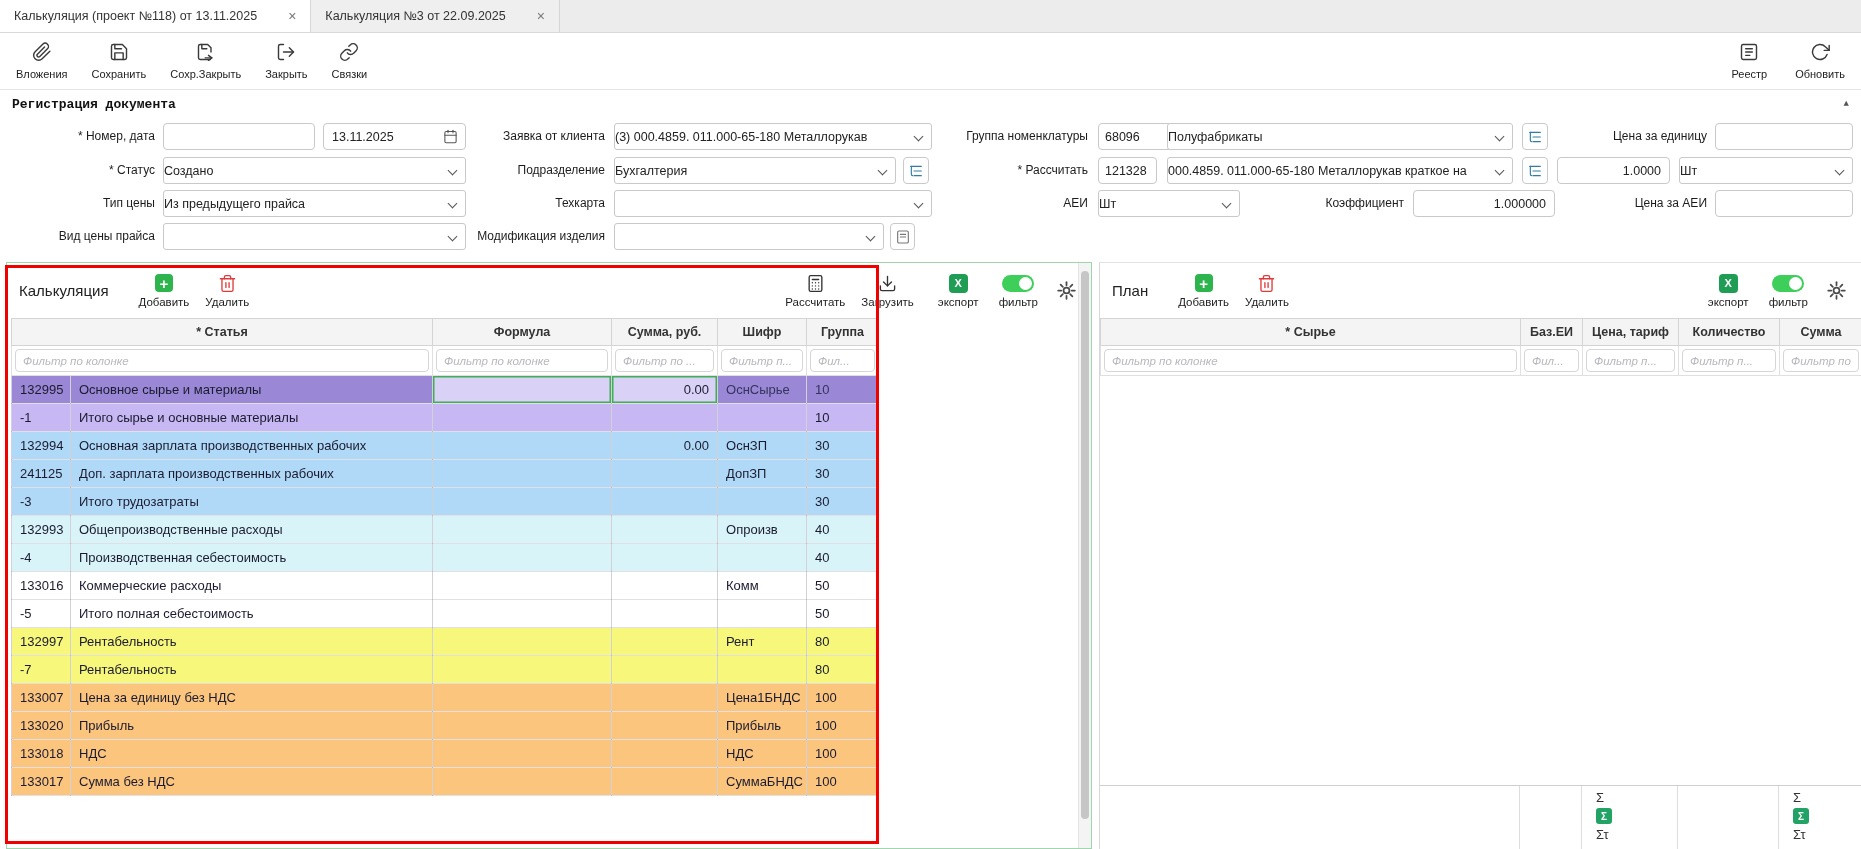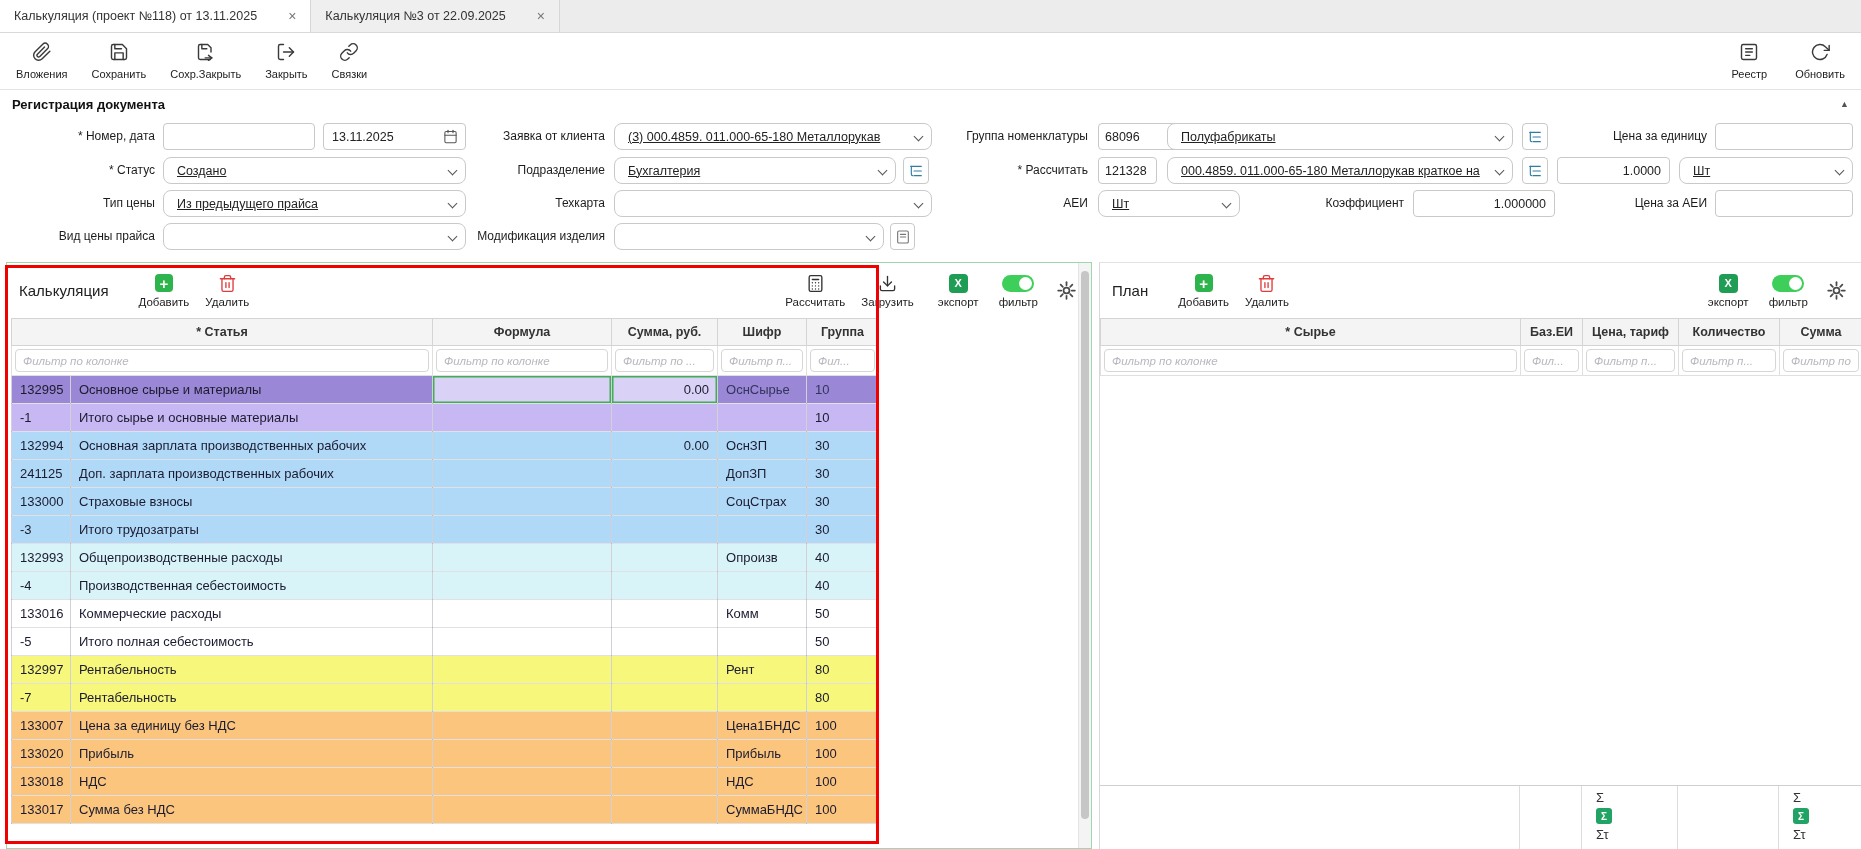--- a/index.html
+++ b/index.html
@@ -12,30 +12,30 @@
   .tab.active { background:#fff; }
   .tab-close { color:#777; font-size:14px; line-height:1; cursor:pointer; }
 
   
   .toolbar { position:absolute; top:33px; left:0; right:0; height:56px; background:#fff; display:flex; align-items:center; justify-content:space-between; padding:0 16px; }
   .tb-group { display:flex; gap:24px; align-items:flex-start; }
   .tb-btn { display:flex; flex-direction:column; align-items:center; gap:4px; font-size:11px; color:#222; cursor:pointer; }
   .tb-btn svg { width:20px; height:20px; stroke:#3a3a3a; fill:none; stroke-width:1.7; stroke-linecap:round; stroke-linejoin:round; }
 
   
-  .section-bar { position:absolute; top:89px; left:0; right:0; height:29px; border-top:1px solid #e3e3e3; display:flex; align-items:center; justify-content:space-between; padding:0 12px; background:#fff; }
+  .section-bar { position:absolute; top:89px; left:0; right:0; height:29px; border-top:1px solid #e3e3e3; display:flex; align-items:center; justify-content:space-between; padding:0 12px; background:#fff;font-family:Liberation Mono, monospace; }
   .section-title { font-size:13px; font-weight:bold; color:#111; }
   .collapse-arrow { font-size:9px; color:#555; cursor:pointer; }
 
   
   .flabel { position:absolute; height:27px; line-height:27px; font-size:12px; color:#1c1c1c; text-align:right; white-space:nowrap; }
   .finput { position:absolute; height:27px; border:1px solid #c9c9c9; border-radius:4px; font-size:12.5px; padding:0 8px; font-family:inherit; color:#222; background:#fff; outline:none; }
   .finput.num { text-align:right; }
   .finput.code { padding:0 6px; }
-  .fselect { position:absolute; height:27px; border:1px solid #c9c9c9; border-radius:8px; background:#fff; display:flex; align-items:center; padding:0 22px 0 13px; font-size:12.5px; cursor:pointer;text-decoration:underline; }
+  .fselect { position:absolute; height:27px; border:1px solid #c9c9c9; border-radius:3px; background:#fff; display:flex; align-items:center; padding:0 22px 0 0; font-size:12.5px; cursor:pointer; }
   .fselect .val { overflow:hidden; white-space:nowrap; flex:1; color:#222; }
   .chev { position:absolute; right:9px; top:9px; width:7px; height:7px; border-right:1.4px solid #555; border-bottom:1.4px solid #555; transform:rotate(45deg); }
   .datebox { position:absolute; height:27px; border:1px solid #c9c9c9; border-radius:4px; background:#fff; display:flex; align-items:center; justify-content:space-between; padding:0 7px 0 8px; font-size:12.5px; cursor:pointer; }
   .icon-btn { position:absolute; height:27px; border:1px solid #c9c9c9; border-radius:4px; background:#fff; display:flex; align-items:center; justify-content:center; cursor:pointer; }
   .icon-btn svg { width:16px; height:16px; fill:none; stroke-width:1.7; stroke-linecap:round; stroke-linejoin:round; }
   .tree-ic { stroke:#2e7ea2; }
   .gray-ic { stroke:#777; }
   .cal-ic { width:15px; height:15px; stroke:#555; fill:none; stroke-width:1.7; stroke-linecap:round; }
 
   
@@ -407,28 +407,20 @@
         </tr>
         <tr class="c-blue">
           <td class="col-id">241125</td>
           <td class="col-article">Доп. зарплата производственных рабочих</td>
           <td class="col-formula"></td>
           <td class="col-sum"></td>
           <td class="col-code">ДопЗП</td>
           <td class="col-group">30</td>
         </tr>
         <tr class="c-blue">
-          <td class="col-id">133000</td>
-          <td class="col-article">Страховые взносы</td>
-          <td class="col-formula"></td>
-          <td class="col-sum"></td>
-          <td class="col-code">СоцСтрах</td>
-          <td class="col-group">30</td>
-        </tr>
-        <tr class="c-blue">
           <td class="col-id">-3</td>
           <td class="col-article">Итого трудозатраты</td>
           <td class="col-formula"></td>
           <td class="col-sum"></td>
           <td class="col-code"></td>
           <td class="col-group">30</td>
         </tr>
         <tr class="c-cyan">
           <td class="col-id">132993</td>
           <td class="col-article">Общепроизводственные расходы</td>

